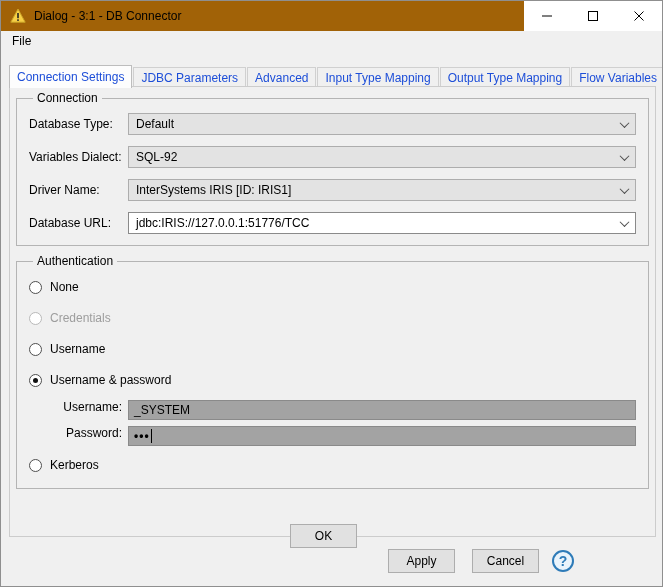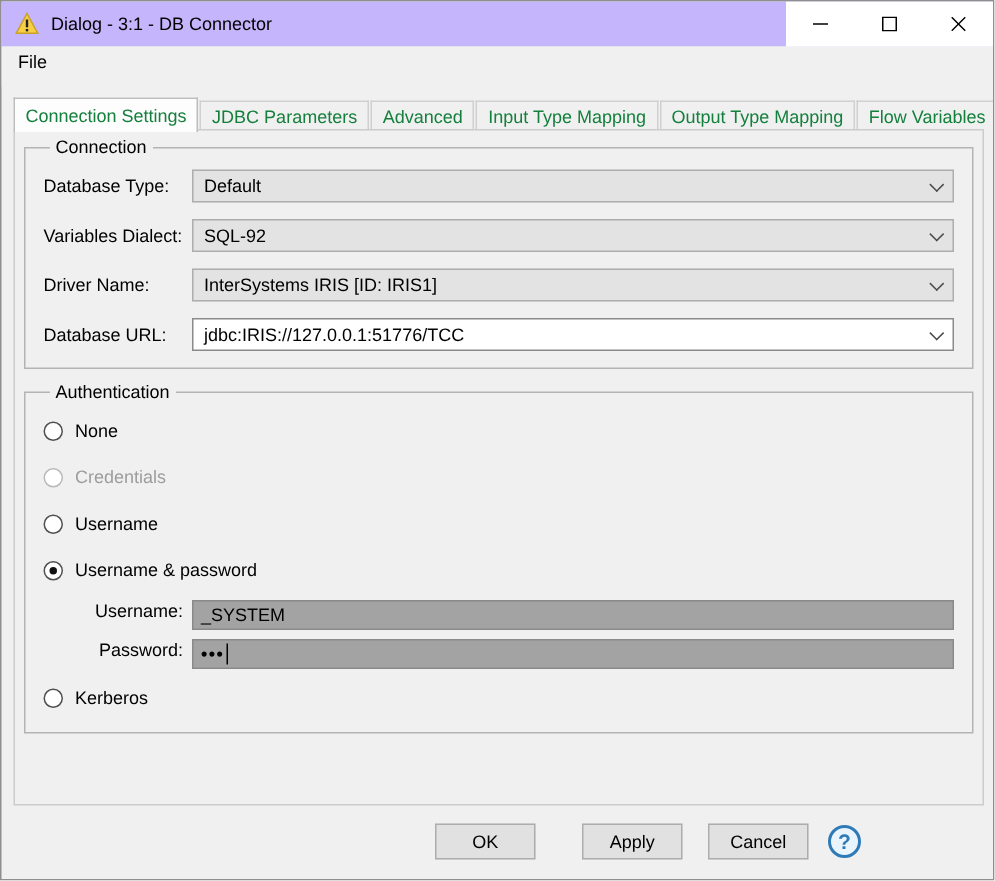--- a/index.html
+++ b/index.html
@@ -9,21 +9,21 @@
   .window {
     position: relative;
     width: 663px; height: 587px;
     background: #f0f0f0;
     border: 1px solid #8f8f8f;
     overflow: hidden;
   }
 
   
   .titlebar {
-    height: 30px; background: #c4b5fd;
+    height: 30px; background: #a16207;
     display: flex; align-items: center;
   }
   .title-icon { margin-left: 9px; width: 16px; height: 16px; flex: 0 0 auto; }
   .title-text { margin-left: 8px; font-size: 12px; color: #000; white-space: nowrap; }
   .win-controls { margin-left: auto; display: flex; height: 100%; }
   .win-btn {
     width: 46px; height: 100%;
     display: flex; align-items: center; justify-content: center;
     background: #ffffff; cursor: default;
   }
@@ -37,21 +37,21 @@
 
   
   .tabstrip {
     position: absolute; left: 8px; top: 63px; right: 8px;
     display: flex; align-items: flex-end; height: 23px;
   }
   .tab {
     background: #f0f0f0;
     border: 1px solid #d0d0d0; border-bottom: none;
     padding: 3px 7px 3px 7px;
-    font-size: 12px; color: #15803d;
+    font-size: 12px; color: #1d4ed8;
     margin-right: 1px; white-space: nowrap;
     height: 20px; display: flex; align-items: center;
   }
   .tab.active {
     background: #fdfdfd;
     border-color: #bdbdbd;
     height: 23px; position: relative; z-index: 2;
     margin-bottom: -1px;
   }
 
@@ -119,21 +119,21 @@
   .text-field.password { letter-spacing: 1px; font-weight: bold; }
   .caret { display: inline-block; width: 1px; height: 14px; background: #000; margin-left: 1px; }
 
   
   .btn {
     position: absolute; height: 24px; width: 67px;
     background: #e1e1e1; border: 1px solid #adadad;
     font-size: 12px; color: #000;
     display: flex; align-items: center; justify-content: center;
   }
-  .btn-ok     { left: 289px; top: 548px; }
+  .btn-ok     { left: 289px; top: 523px; }
   .btn-apply  { left: 374px; top: 548px; margin-left: 13px; }
   .btn-cancel { left: 471px; top: 548px; }
   .help-btn {
     position: absolute; left: 551px; top: 549px;
     width: 22px; height: 22px; border-radius: 50%;
     background: #eaf4fc; border: 2px solid #2e7bb8;
     color: #2e7bb8; font-size: 14px; font-weight: bold;
     display: flex; align-items: center; justify-content: center;
   }
 </style>

